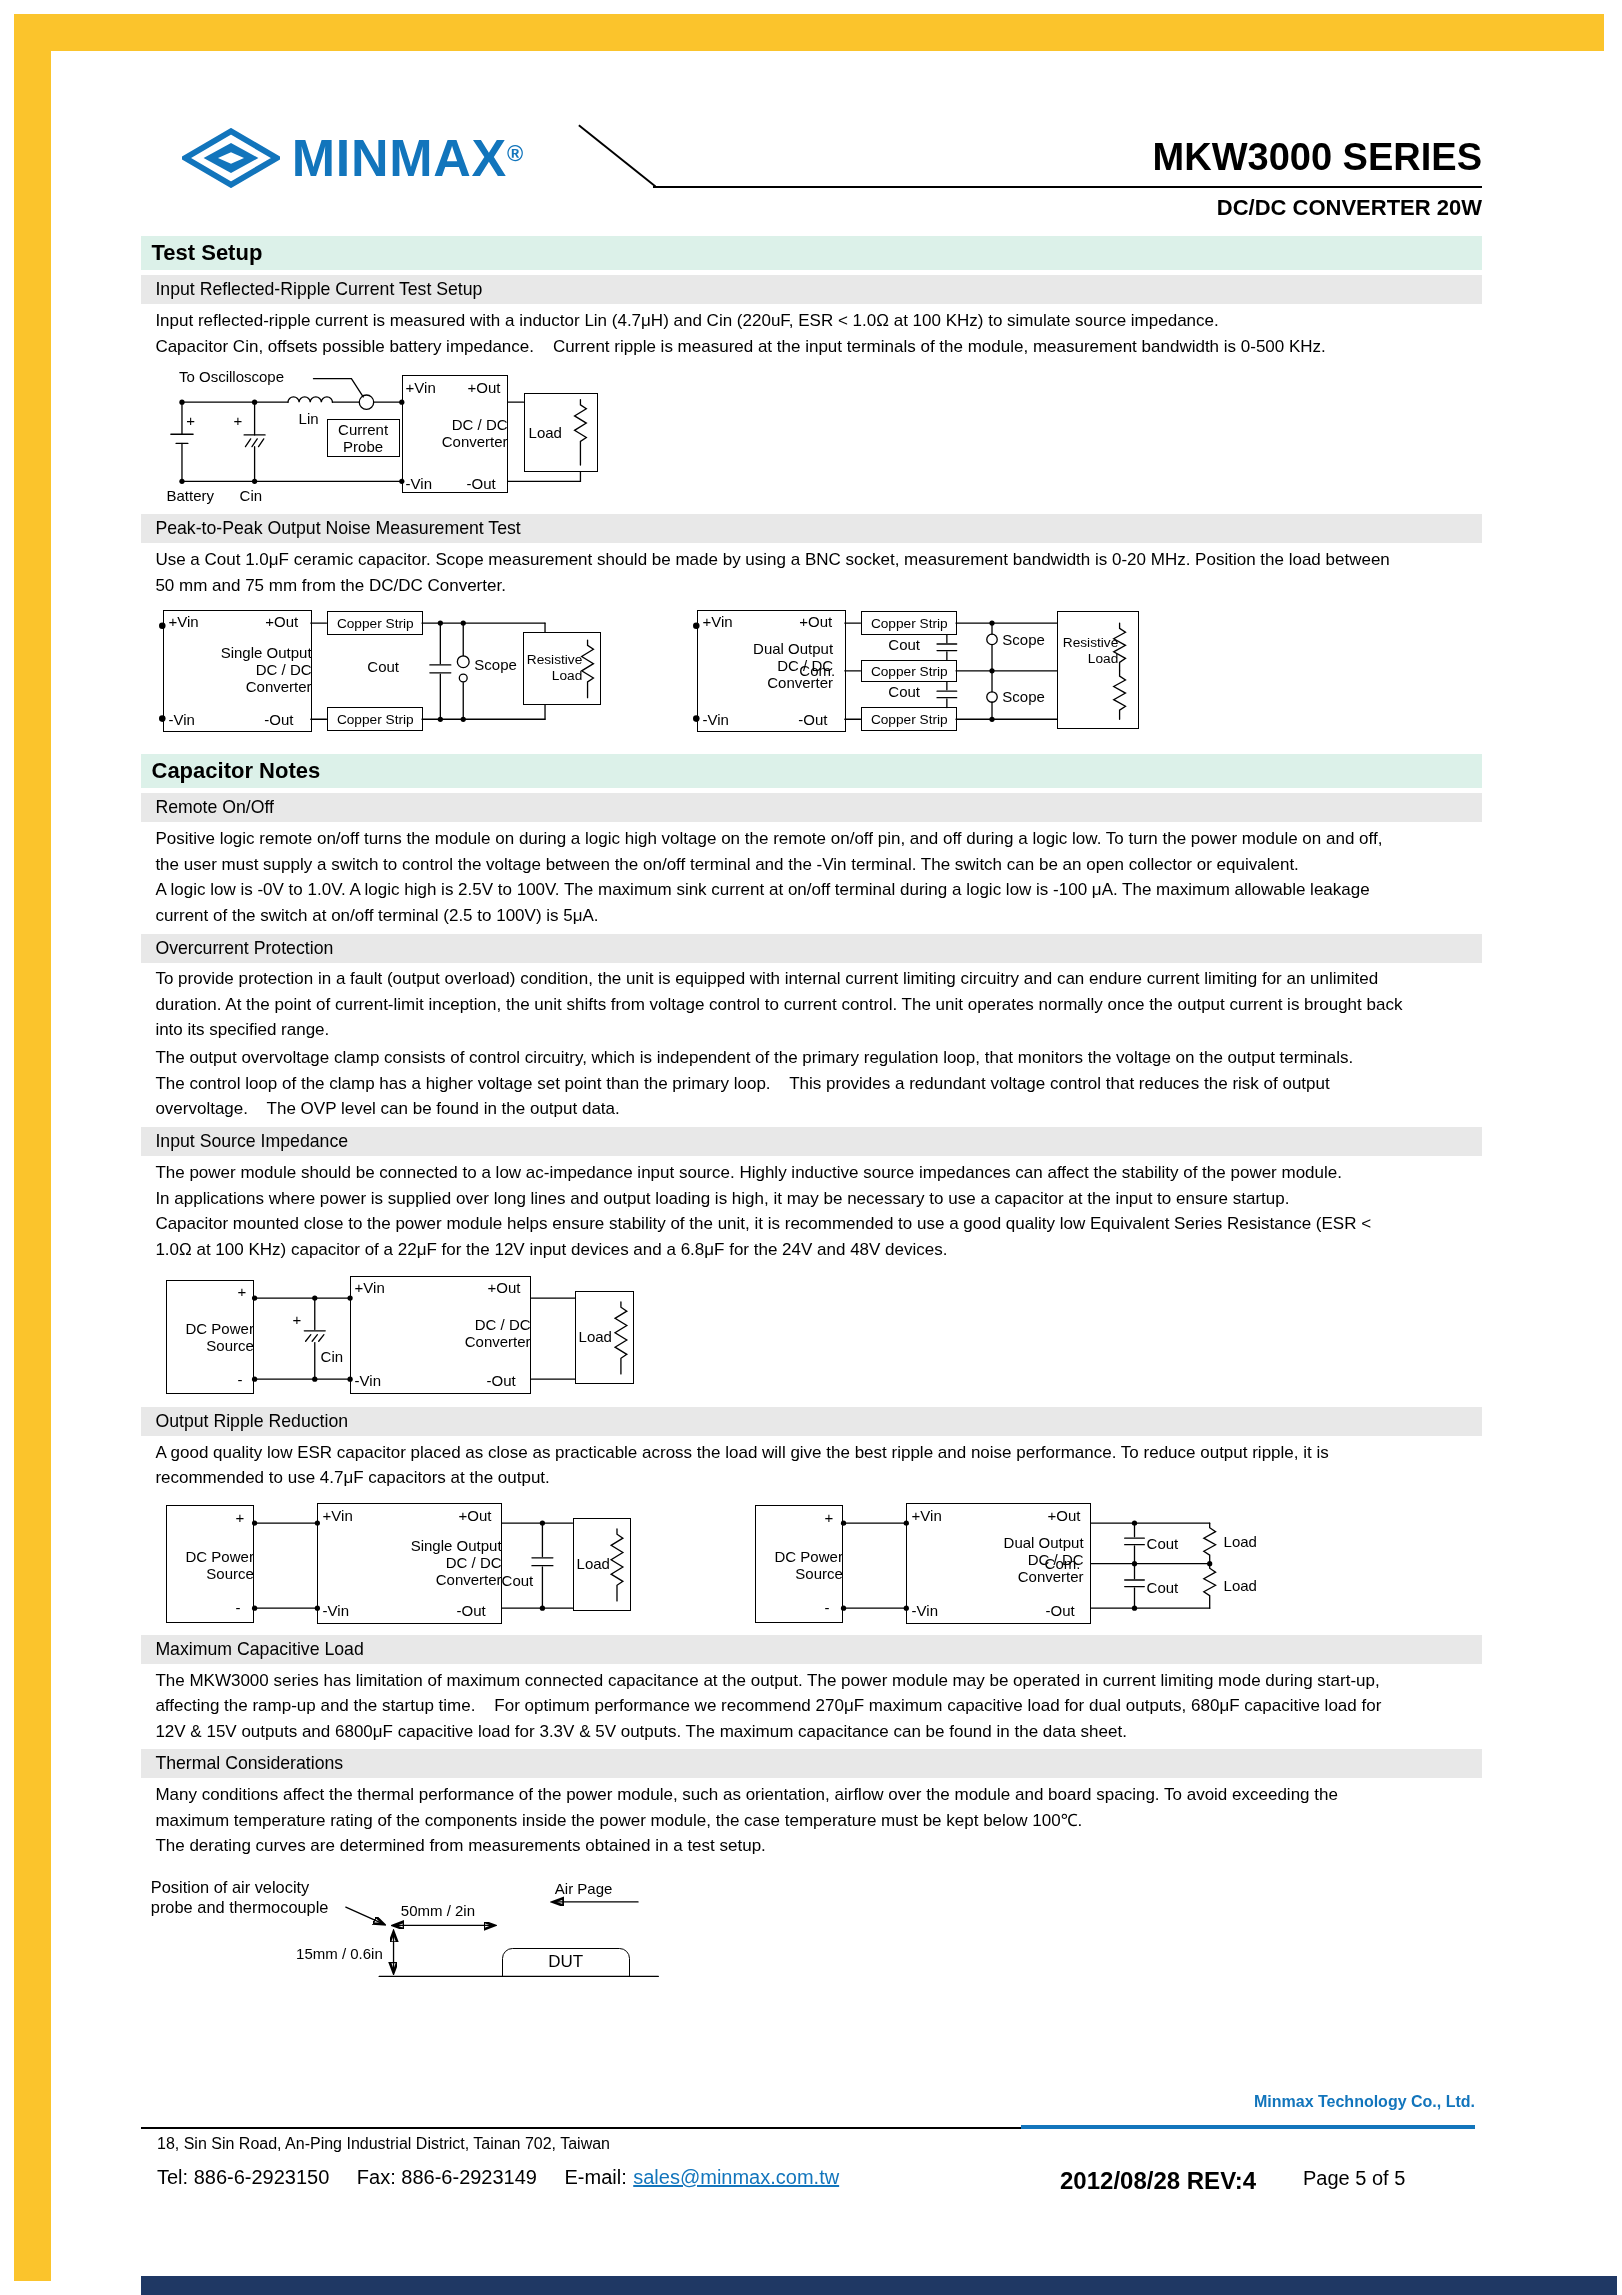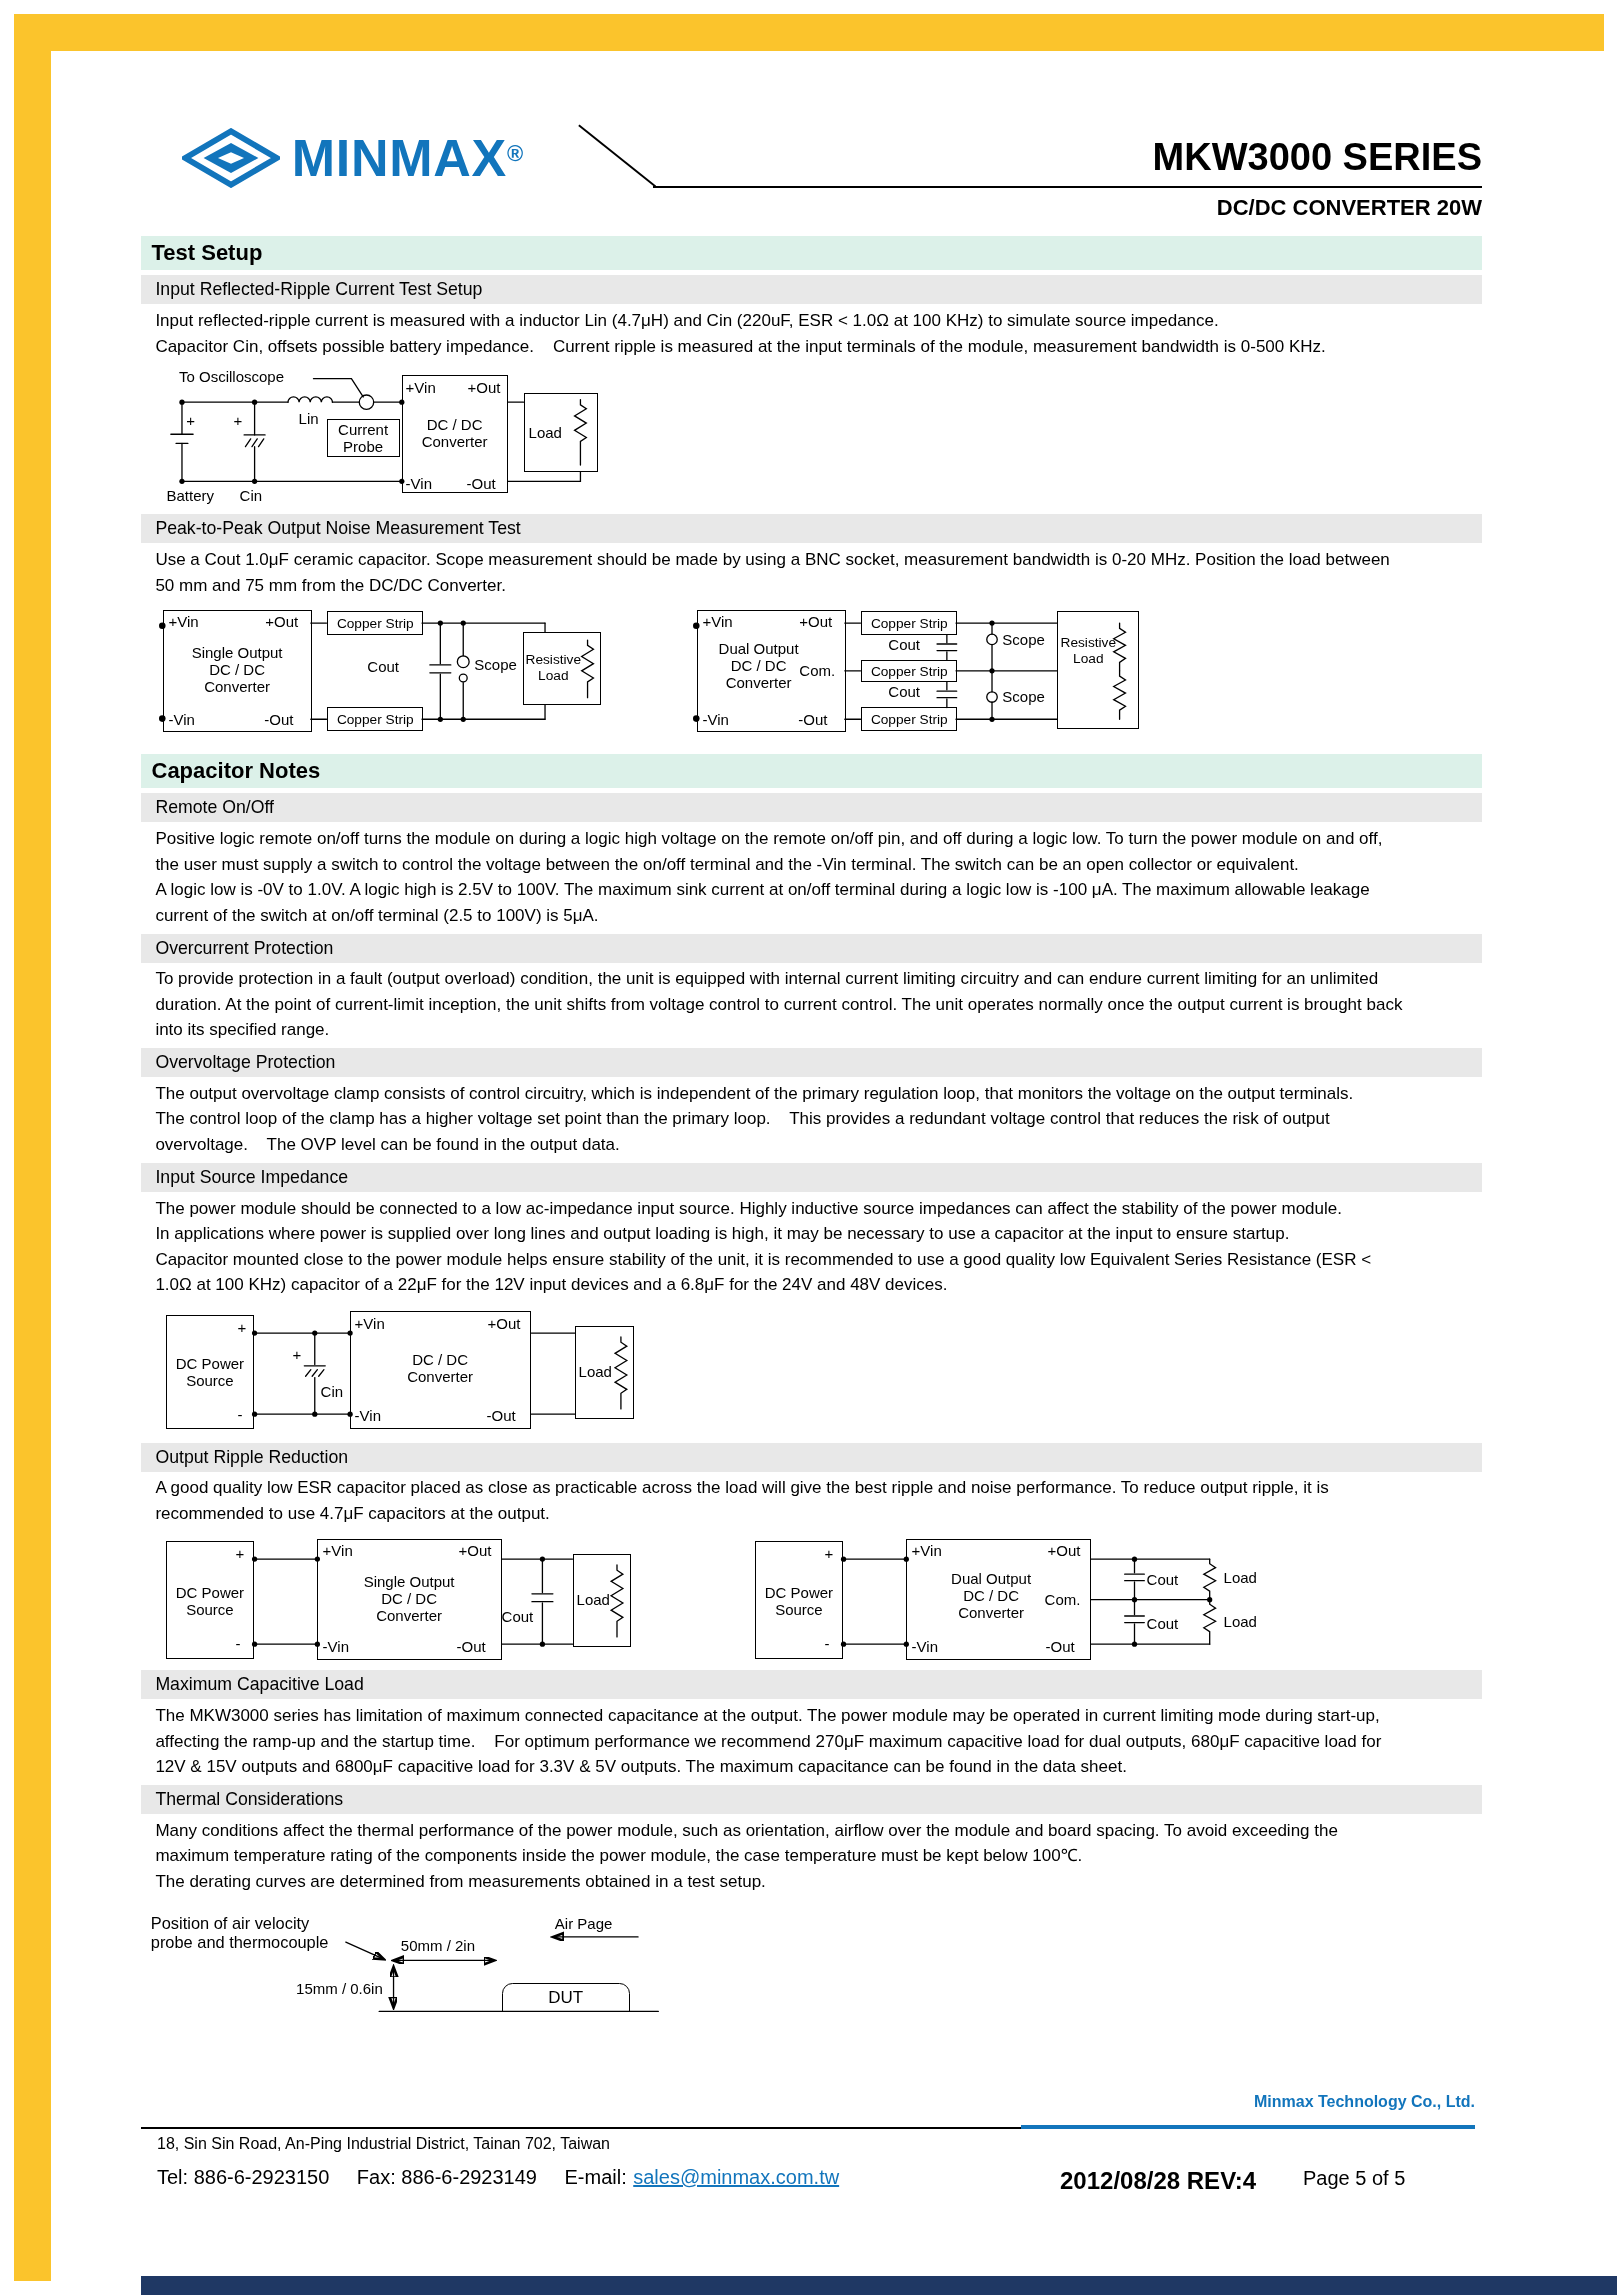--- a/index.html
+++ b/index.html
@@ -21,21 +21,21 @@
   .para { font-size:17px; line-height:25.5px; padding-left:14.4px; white-space:pre-wrap; margin-bottom:2.6px; }
 
   .diagram { position:relative; }
   .diagram svg.wires { position:absolute; left:0; top:0; }
   svg.wires line, svg.wires path, svg.wires polyline { stroke:#000; stroke-width:2; fill:none; stroke-linecap:round; }
   svg.wires circle.ring { fill:none; stroke:#000; stroke-width:2; }
   svg.wires circle.dot { fill:#000; stroke:none; }
   .box { position:absolute; border:1.3px solid #000; background:transparent; }
   .flexc { display:flex; align-items:center; justify-content:center; text-align:center; white-space:pre-line; }
   .lbl { position:absolute; font-size:15px; line-height:17px; white-space:pre-line; }
-  .lbl.c { text-align:center; }
+  .lbl.c { text-align:right; }
   .lbl.s { font-size:13.7px; line-height:15.7px; }
   .strip { font-size:13.7px; }
   .dut { border-radius:10.5px 10.5px 0 0; font-size:17px; }
   .row { display:flex; }
 
   .footer-company { position:absolute; left:1017px; top:2093px; width:458px; text-align:right; font-size:16px; font-weight:bold; }
   .rule-black { position:absolute; left:141px; top:2127px; width:880px; height:2px; background:#000; }
   .rule-blue  { position:absolute; left:1021px; top:2125px; width:454px; height:3.9px; }
   .footer-address { position:absolute; left:157px; top:2135px; font-size:16px; }
   .footer-contact { position:absolute; left:157px; top:2166px; font-size:20px; display:flex; }
@@ -229,21 +229,20 @@
     <div class="para">Positive logic remote on/off turns the module on during a logic high voltage on the remote on/off pin, and off during a logic low. To turn the power module on and off,
 the user must supply a switch to control the voltage between the on/off terminal and the -Vin terminal. The switch can be an open collector or equivalent.
 A logic low is -0V to 1.0V. A logic high is 2.5V to 100V. The maximum sink current at on/off terminal during a logic low is -100 μA. The maximum allowable leakage
 current of the switch at on/off terminal (2.5 to 100V) is 5μA.</div>
 
     <div class="sub-title">Overcurrent Protection</div>
     <div class="para">To provide protection in a fault (output overload) condition, the unit is equipped with internal current limiting circuitry and can endure current limiting for an unlimited
 duration. At the point of current-limit inception, the unit shifts from voltage control to current control. The unit operates normally once the output current is brought back
 into its specified range.</div>
 
-    <div class="sub-title">Overvoltage Protection</div>
     <div class="para">The output overvoltage clamp consists of control circuitry, which is independent of the primary regulation loop, that monitors the voltage on the output terminals.
 The control loop of the clamp has a higher voltage set point than the primary loop.    This provides a redundant voltage control that reduces the risk of output
 overvoltage.    The OVP level can be found in the output data.</div>
 
     <div class="sub-title">Input Source Impedance</div>
     <div class="para">The power module should be connected to a low ac-impedance input source. Highly inductive source impedances can affect the stability of the power module.
 In applications where power is supplied over long lines and output loading is high, it may be necessary to use a capacitor at the input to ensure startup.
 Capacitor mounted close to the power module helps ensure stability of the unit, it is recommended to use a good quality low Equivalent Series Resistance (ESR &lt;
 1.0Ω at 100 KHz) capacitor of a 22μF for the 12V input devices and a 6.8μF for the 24V and 48V devices.</div>
 

